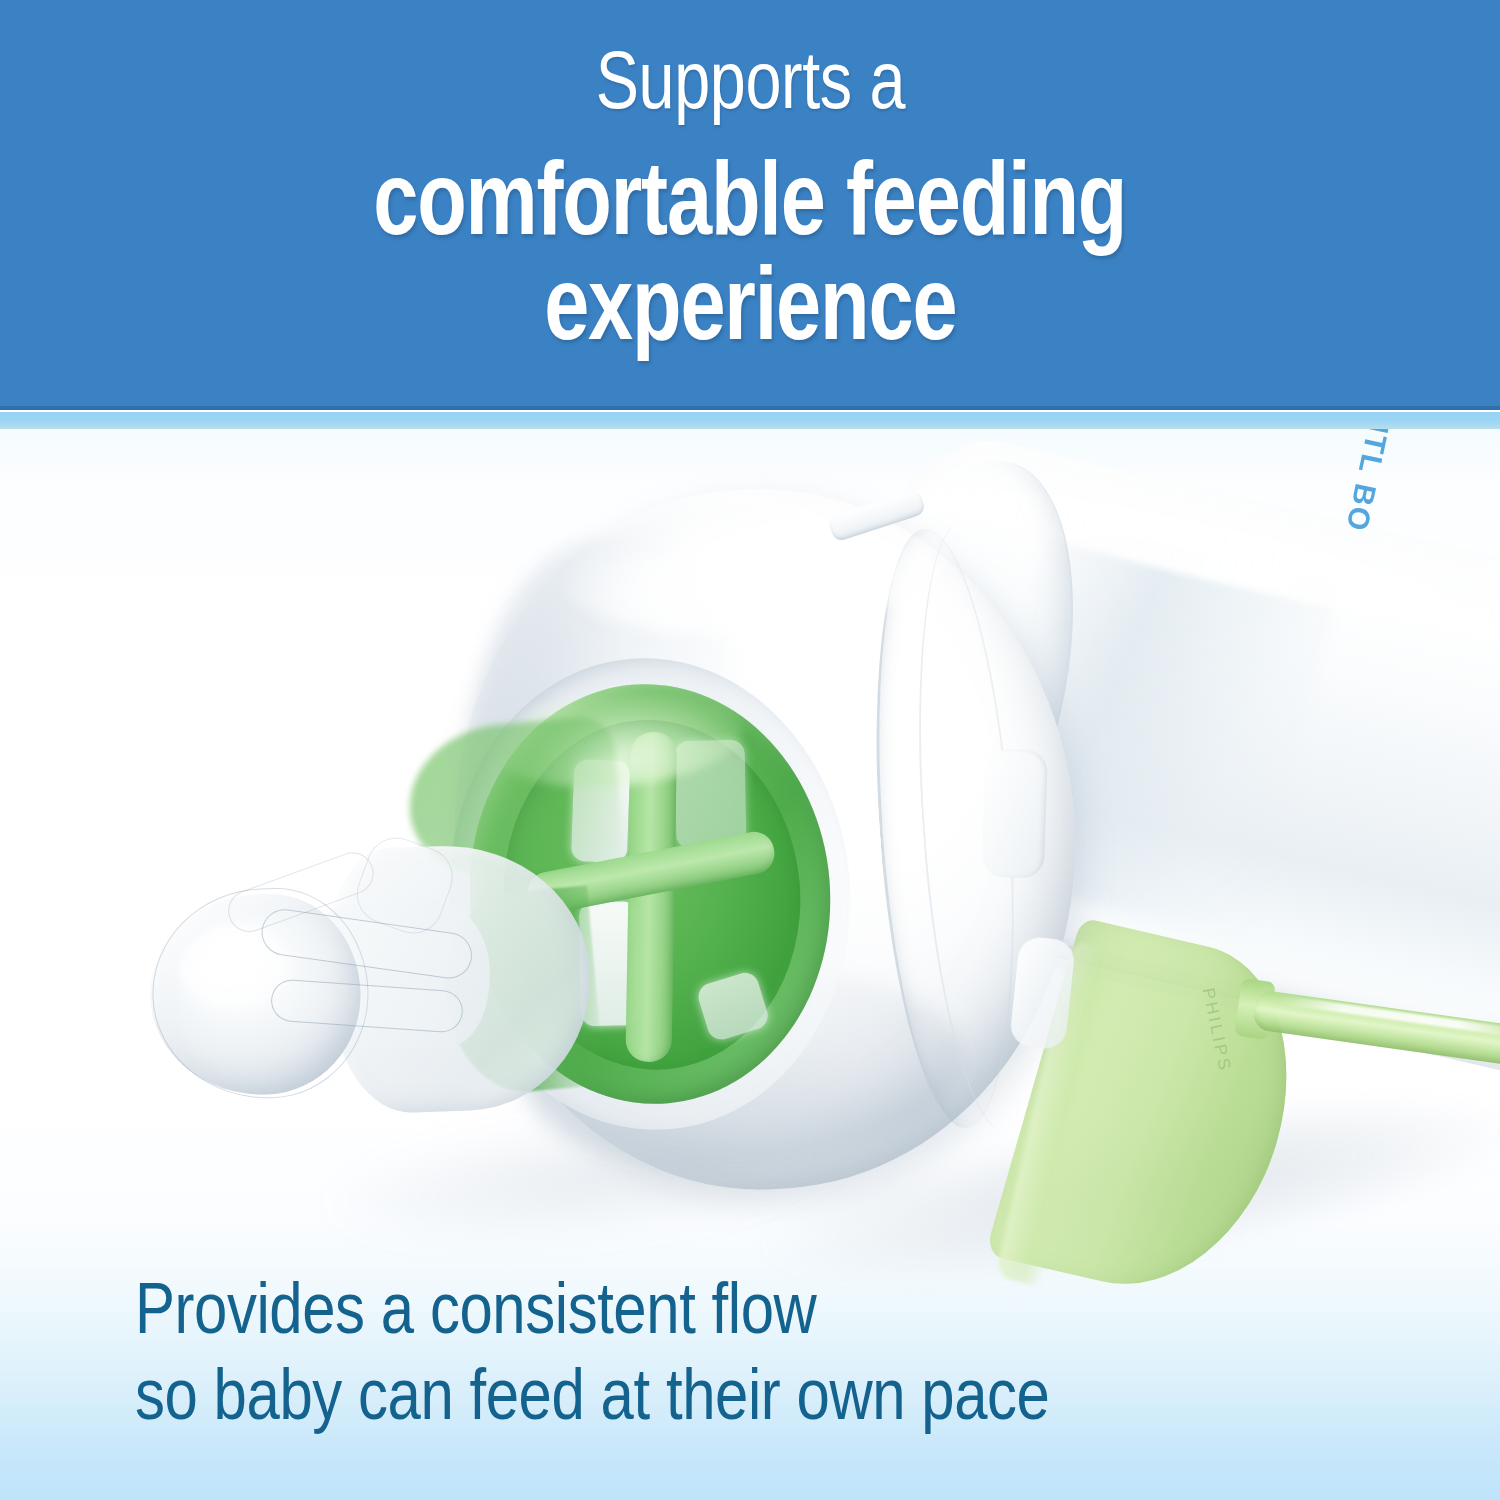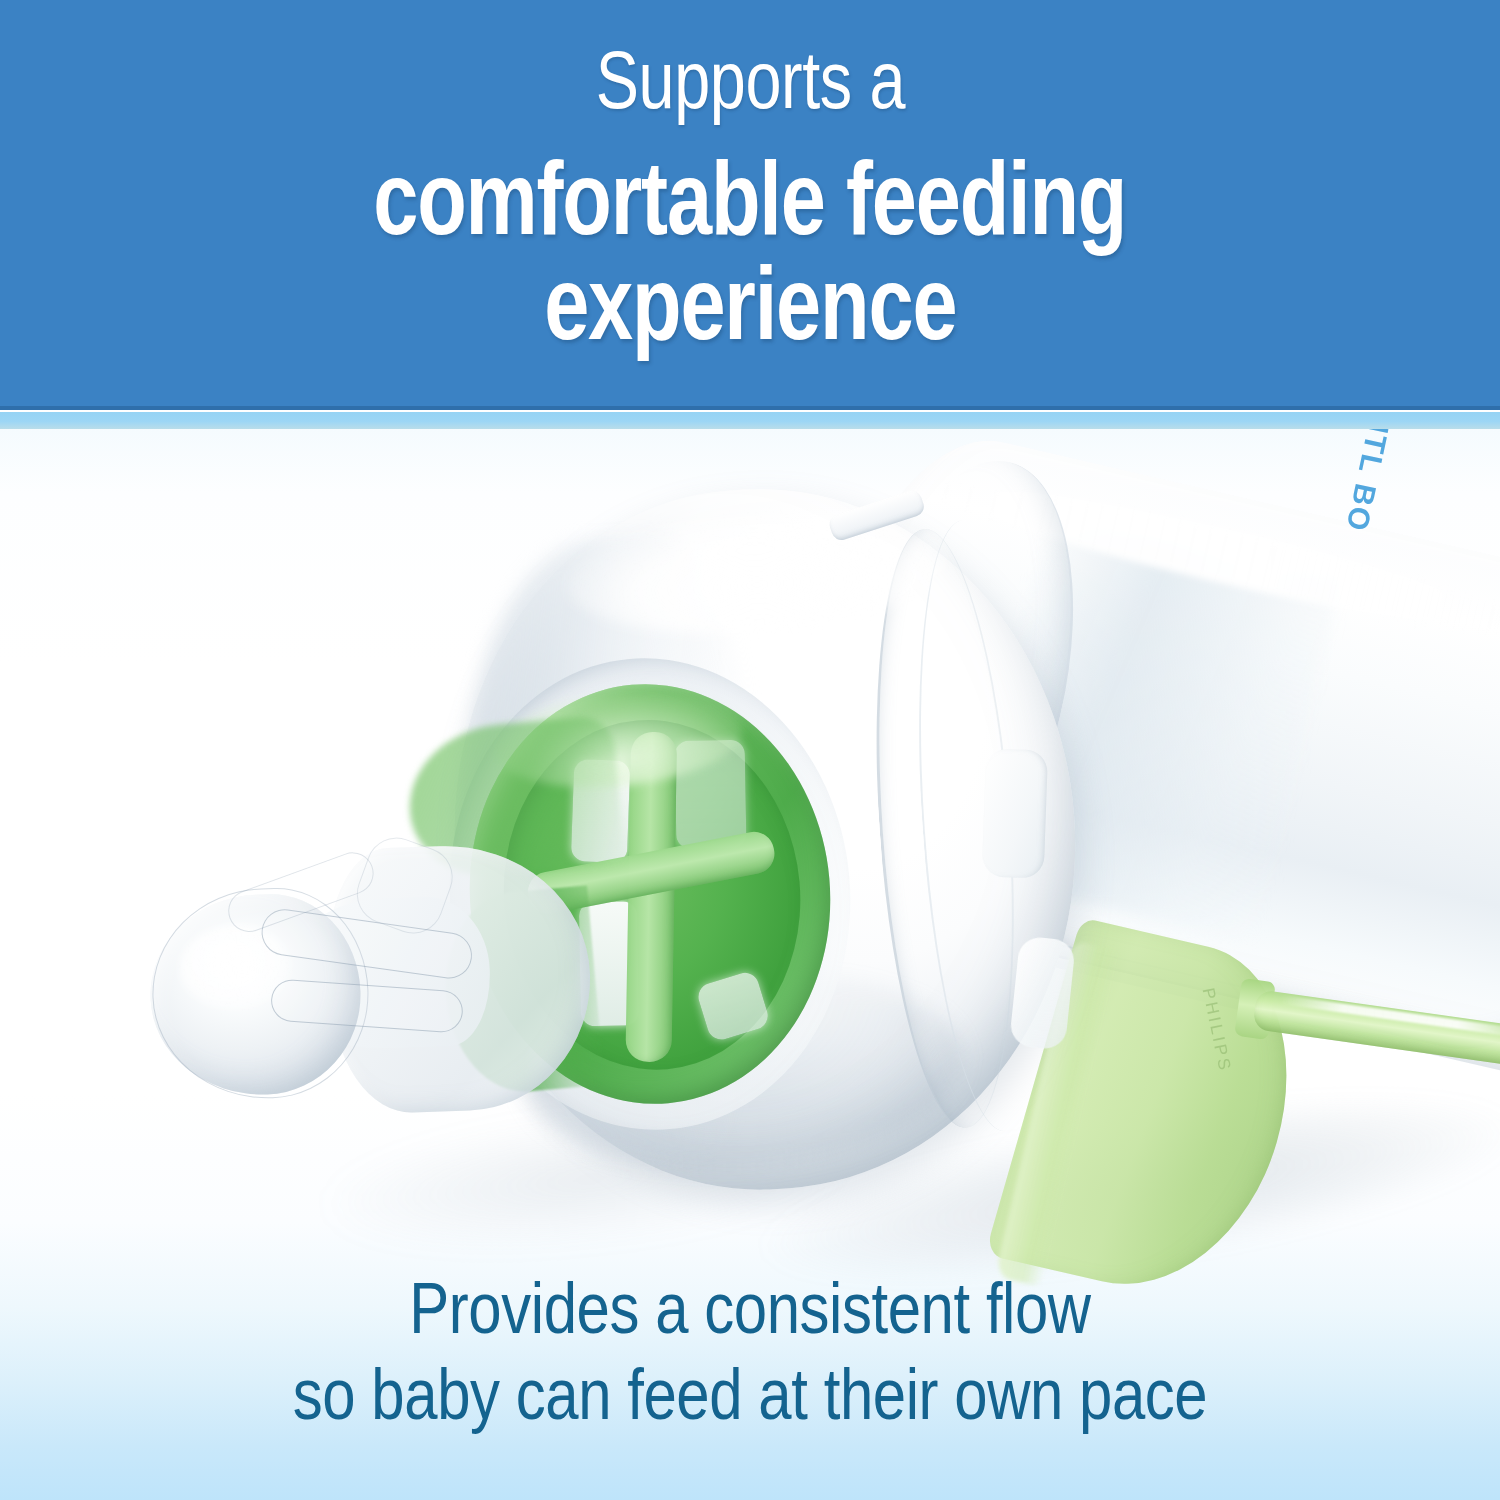--- a/index.html
+++ b/index.html
@@ -594,21 +594,21 @@
   .rib2 { left: 120px; top: 156px; width: 190px; height: 40px; transform: rotate(6deg);  border-radius: 24px; }
   .rib3 { left: 78px;  top: 40px;  width: 150px; height: 40px; transform: rotate(-18deg); border-radius: 22px; opacity:.55;}
   .rib4 { left: 214px; top: 14px;  width: 86px;  height: 86px; transform: rotate(22deg); border-radius: 30px; opacity:.45;}
 
   
   .caption {
     position: absolute;
     left: 0;
     top: 1265px;
     width: 1500px;
-    text-align: center;
+    text-align: left;
     color: #14638f;
   }
   .caption-line {
     font-family: "Liberation Sans", sans-serif;
     font-weight: 300;
     font-size: 73px;
     line-height: 1.18;
     letter-spacing: -0.5px;
     color: #14638f;
     transform: scaleX(0.82);

